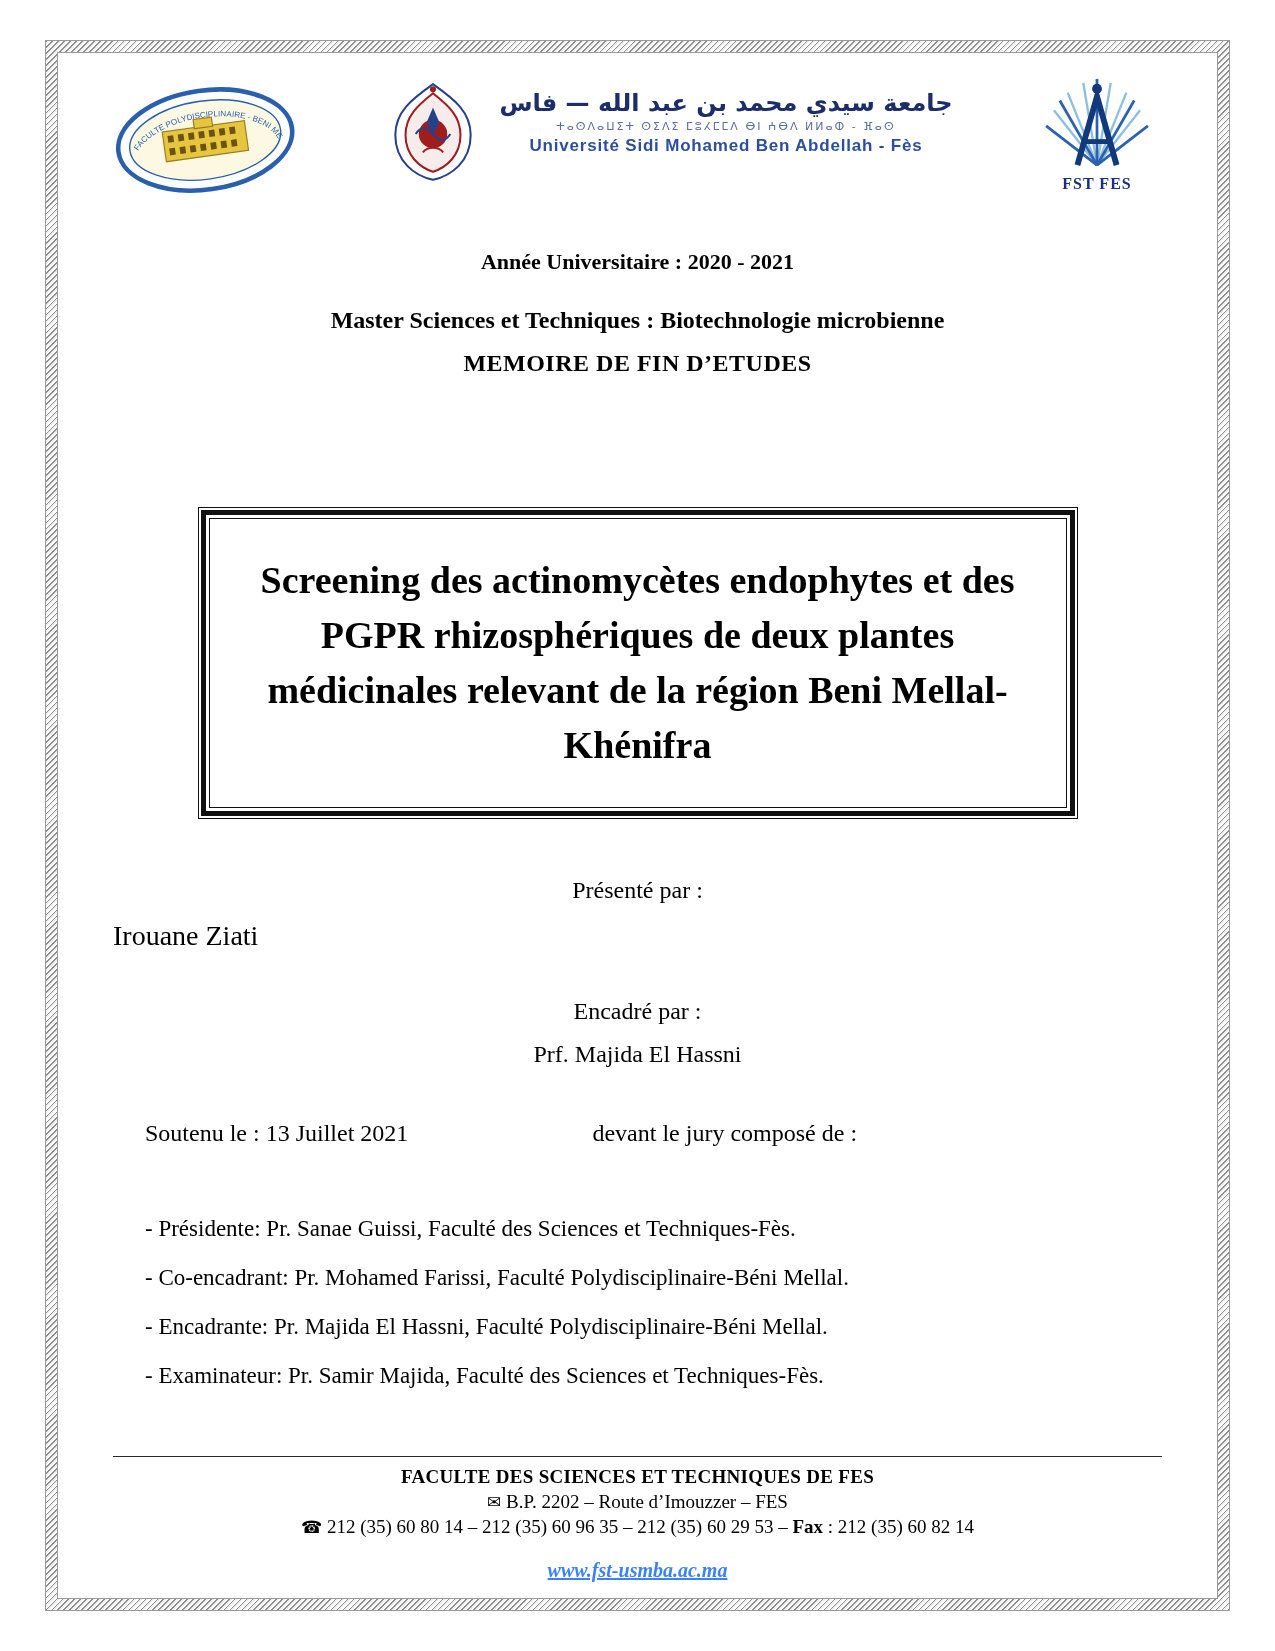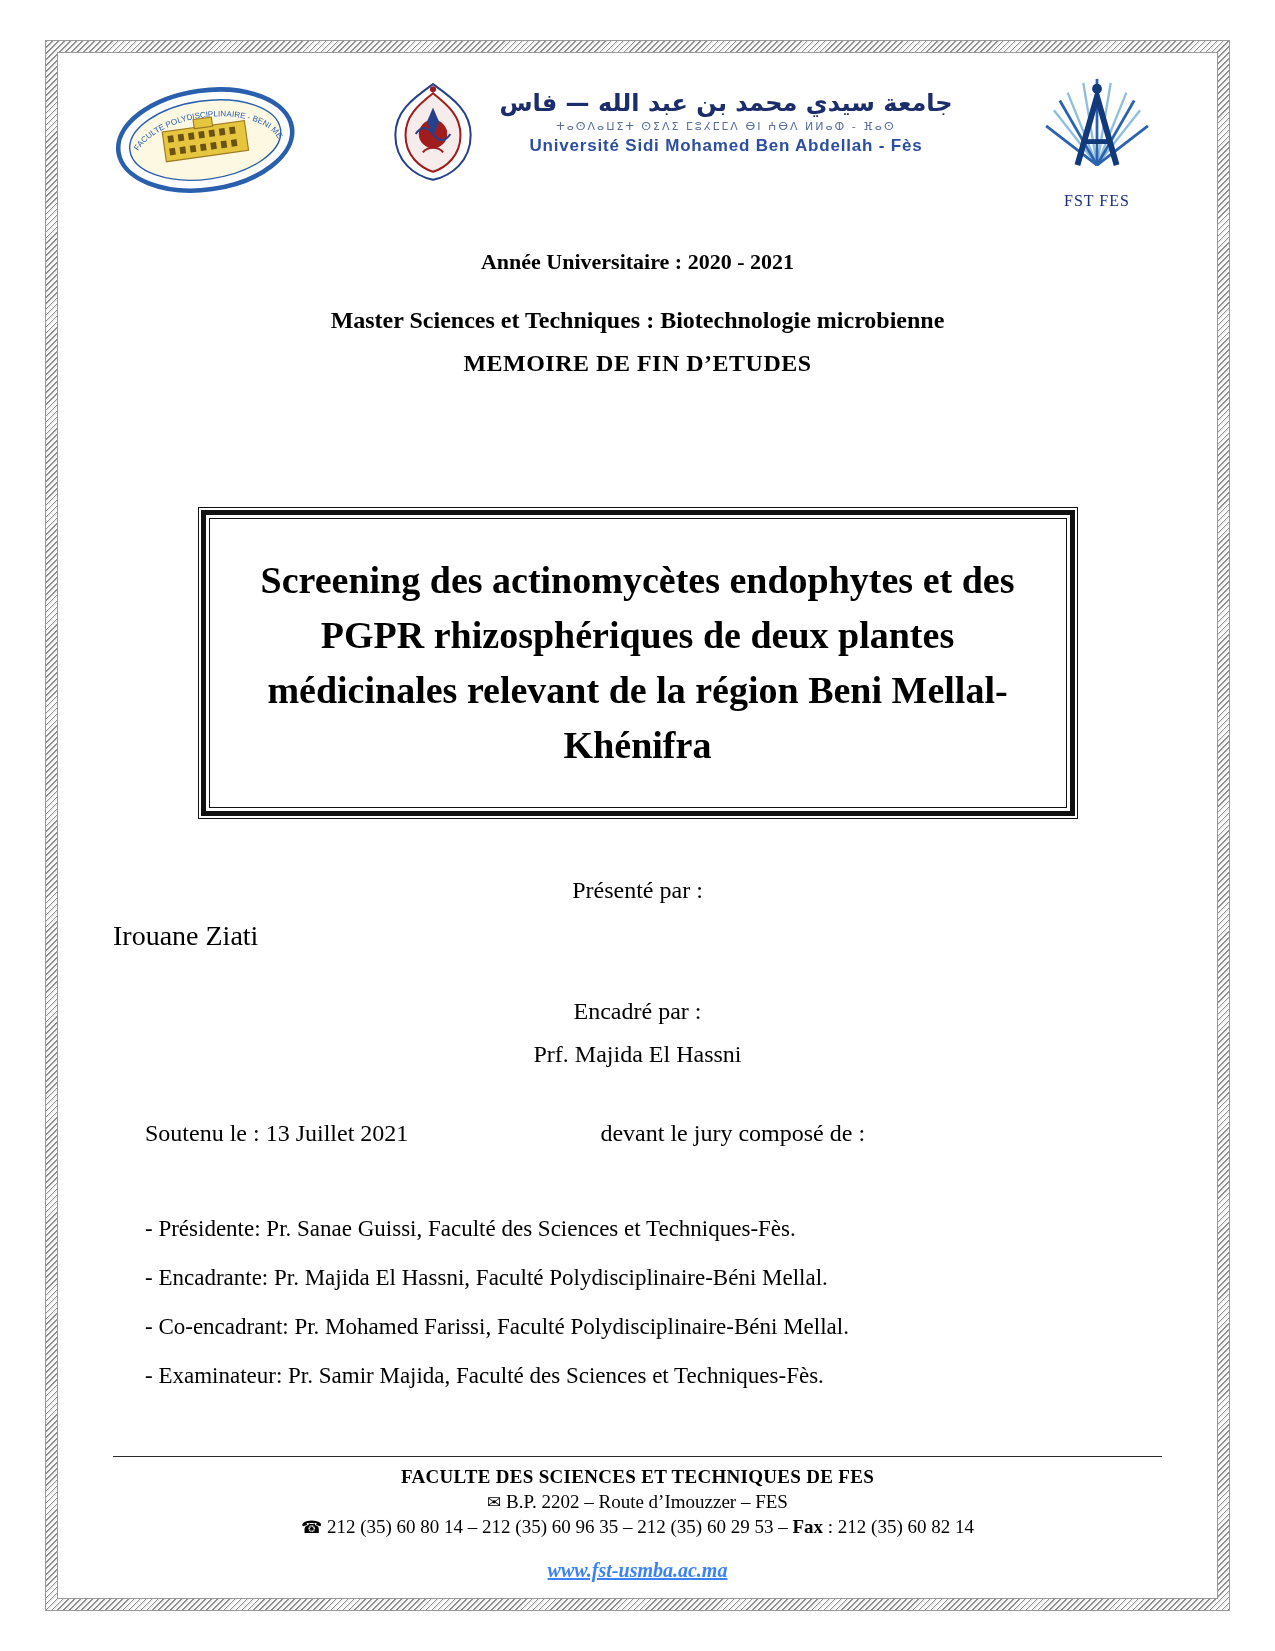--- a/index.html
+++ b/index.html
@@ -55,22 +55,22 @@
     margin-top: 3px;
   }
   .latin-title {
     font-size: 17px; font-weight: bold; color: #2b4ea0;
     letter-spacing: 0.8px;
     font-family: "Liberation Sans", sans-serif;
     margin-top: 3px;
   }
   .logo-right { width: 130px; text-align: center; }
   .fst-label {
-    font-size: 16px; font-weight: normal; color: #1b2f7e;
-    letter-spacing: 1px; margin-top: 19px;
+    font-size: 16px; font-weight: bold; color: #1b2f7e;
+    letter-spacing: 1px; margin-top: 2px;
     font-family: "Liberation Serif", serif;
   }
   
   .year-line   { text-align: center; font-weight: bold; font-size: 22px; margin-top: 34px; }
   .master-line { text-align: center; font-weight: bold; font-size: 24px; margin-top: 32px; }
   .memoire-line{ text-align: center; font-weight: bold; font-size: 24px; margin-top: 16px; letter-spacing: 0.5px; }
   
   .title-box-outer {
     width: 880px;
     margin: 130px auto 0 auto;
@@ -95,21 +95,20 @@
   .present-label { text-align: center; font-size: 24px; margin-top: 58px; }
   .present-name  { text-align: left; font-size: 28px; margin-top: 16px; }
   .encadre-label { text-align: center; font-size: 24px; margin-top: 46px; }
   .encadre-name  { text-align: center; font-size: 24px; margin-top: 16px; }
   
   .defense-row {
     display: flex;
     margin-top: 52px;
     font-size: 24px;
     padding-left: 32px;
-    gap: 8px;
   }
   .defense-date { width: 44%; }
   .defense-jury-intro { }
   
   .jury-list { margin-top: 58px; padding-left: 32px; }
   .jury-item { font-size: 23px; line-height: 2.12; }
   
   .footer {
     margin-top: auto;
     border-top: 1.5px solid #2a2a2a;
@@ -224,22 +223,22 @@
     <div class="encadre-label">Encadré par :</div>
     <div class="encadre-name">Prf. Majida El Hassni</div>
 
     <div class="defense-row">
       <span class="defense-date">Soutenu le : 13 Juillet  2021</span>
       <span class="defense-jury-intro">devant le jury composé de :</span>
     </div>
 
     <div class="jury-list">
       <div class="jury-item">- Présidente: Pr. Sanae Guissi, Faculté des Sciences et Techniques-Fès.</div>
+      <div class="jury-item">- Co-encadrant: Pr. Mohamed Farissi, Faculté Polydisciplinaire-Béni Mellal.</div>
       <div class="jury-item">- Encadrante: Pr. Majida El Hassni, Faculté Polydisciplinaire-Béni Mellal.</div>
-      <div class="jury-item">- Co-encadrant: Pr. Mohamed Farissi, Faculté Polydisciplinaire-Béni Mellal.</div>
       <div class="jury-item">- Examinateur: Pr. Samir Majida, Faculté des Sciences et Techniques-Fès.</div>
     </div>
 
     <footer class="footer">
       <div class="footer-faculty">FACULTE DES SCIENCES ET TECHNIQUES DE FES</div>
       <div class="footer-address">
         <span class="footer-icon">✉</span>
         <span>B.P. 2202 – Route d’Imouzzer – FES</span>
       </div>
       <div class="footer-phones">

